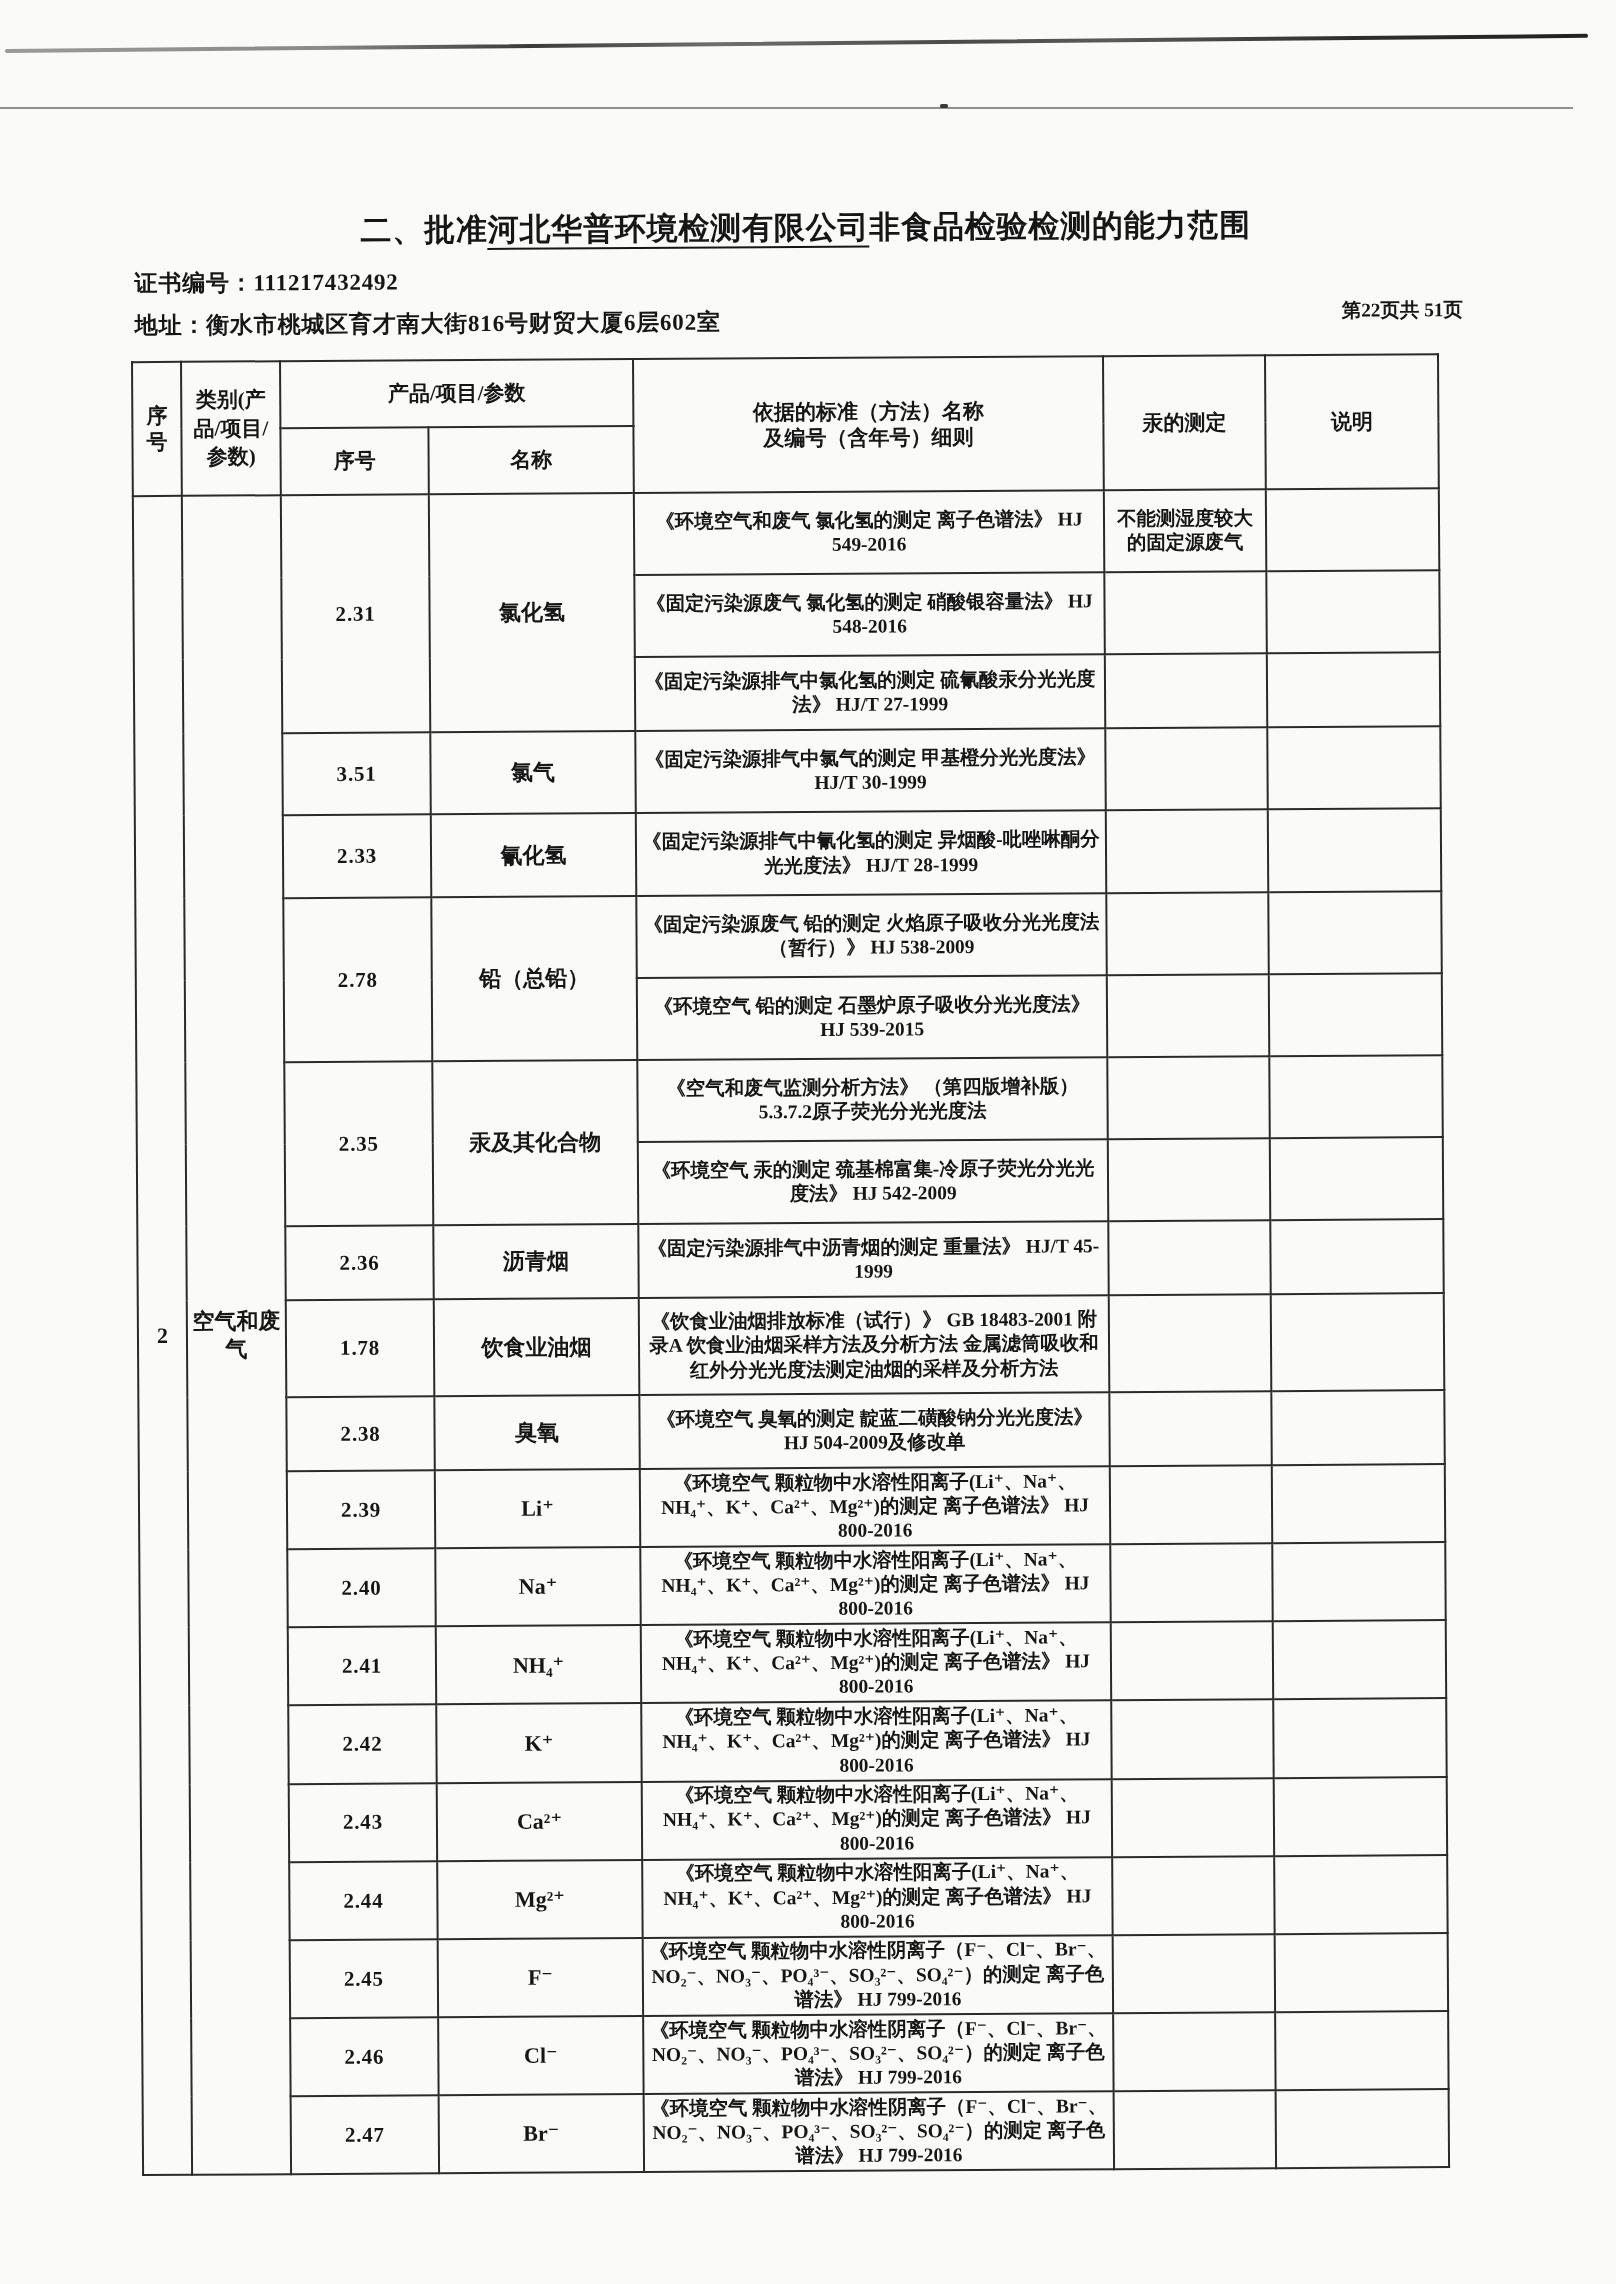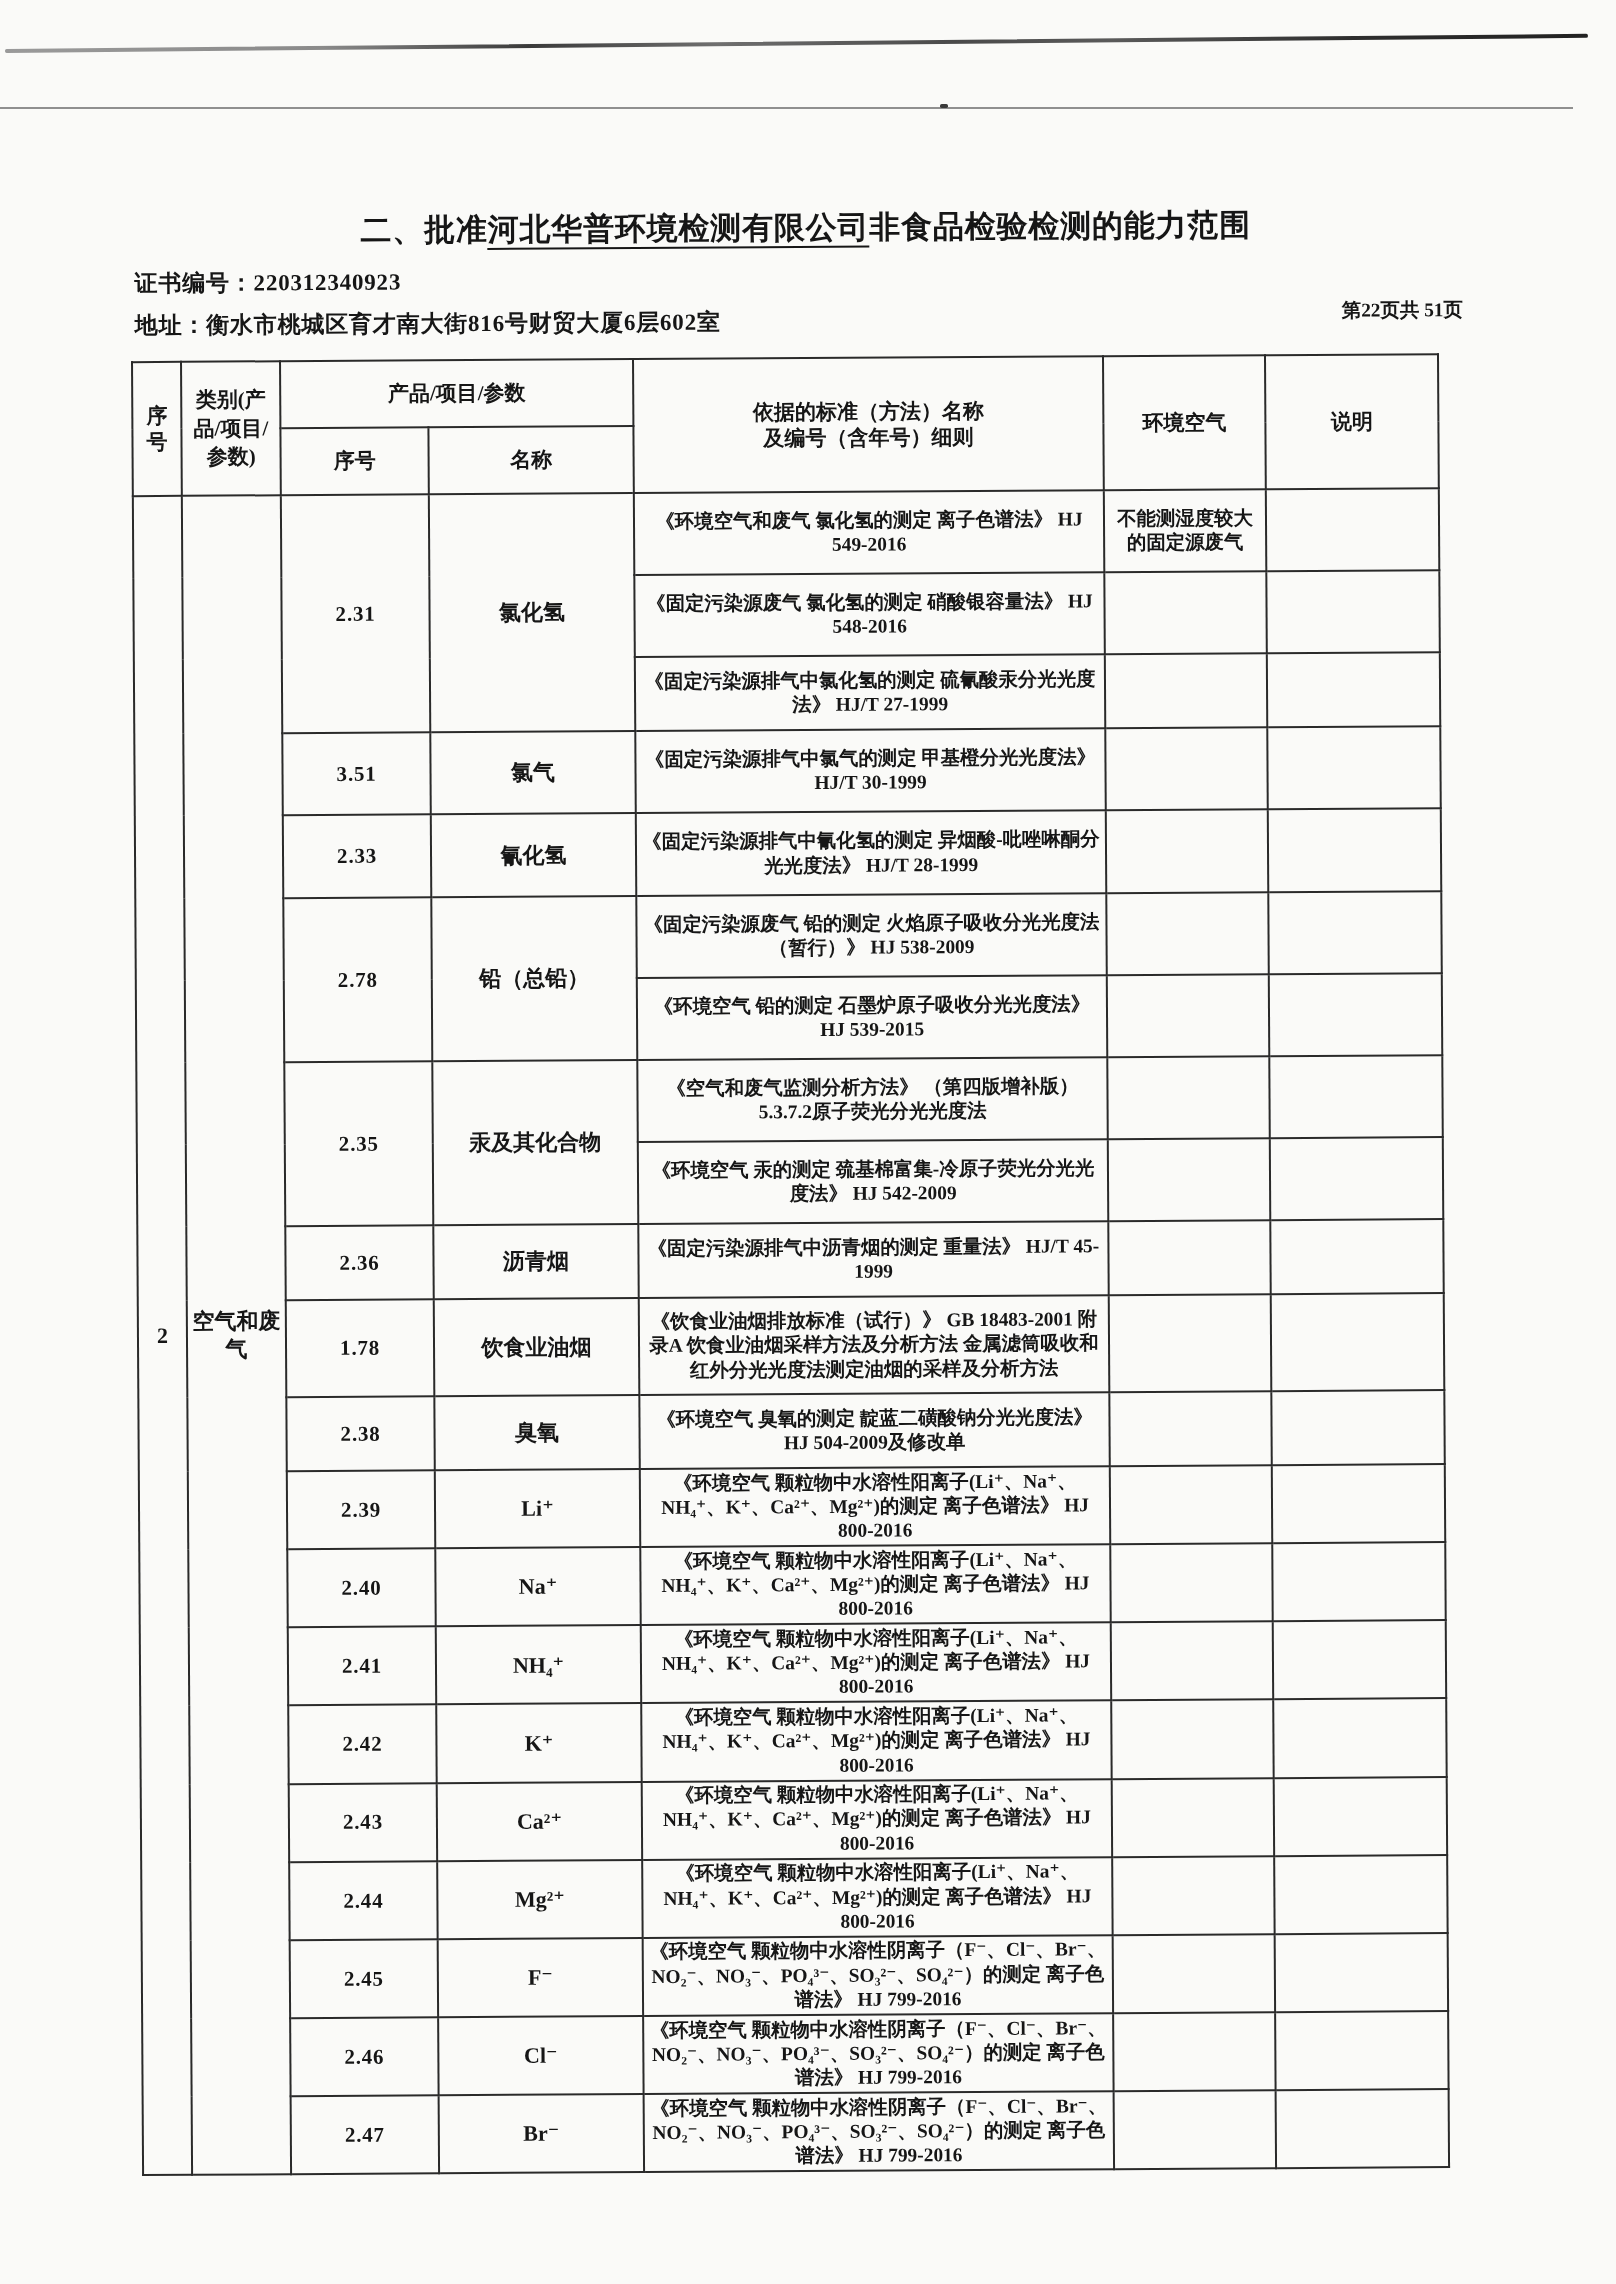--- a/index.html
+++ b/index.html
@@ -47,21 +47,21 @@
 <body>
 
 <div class="streak-a"></div>
 <div class="streak-b"></div>
 <div class="streak-dot"></div>
 
 <div class="sheet">
 
   <div class="title"><span>二、批准</span><span class="company">河北华普环境检测有限公司</span><span>非食品检验检测的能力范围</span></div>
 
-  <div class="cert-line"><span>证书编号：</span><span>220312340923</span></div>
+  <div class="cert-line"><span>证书编号：</span><span>111217432492</span></div>
 
   <div class="addr-line"><span>地址：</span><span>衡水市桃城区育才南大街816号财贸大厦6层602室</span></div>
 
   <div class="page-info">第22页共 51页</div>
 
   <table class="cap">
     <colgroup>
       <col style="width:49px">
         <col style="width:99px">
         <col style="width:148px">
@@ -72,21 +72,21 @@
     </colgroup>
     <thead>
       <tr class="hr1">
         <th rowspan="2">序号</th>
         <th rowspan="2" class="hdr-cat">类别(产品/项目/参数)</th>
         <th colspan="2">产品/项目/参数</th>
         <th rowspan="2">
           <div>依据的标准（方法）名称</div>
           <div>及编号（含年号）细则</div>
         </th>
-        <th rowspan="2">环境空气</th>
+        <th rowspan="2">汞的测定</th>
         <th rowspan="2">说明</th>
       </tr>
       <tr class="hr2">
         <th>序号</th>
         <th>名称</th>
       </tr>
     </thead>
     <tbody>
       <tr class="r97">
         <td rowspan="21" class="c-catseq">2</td>

